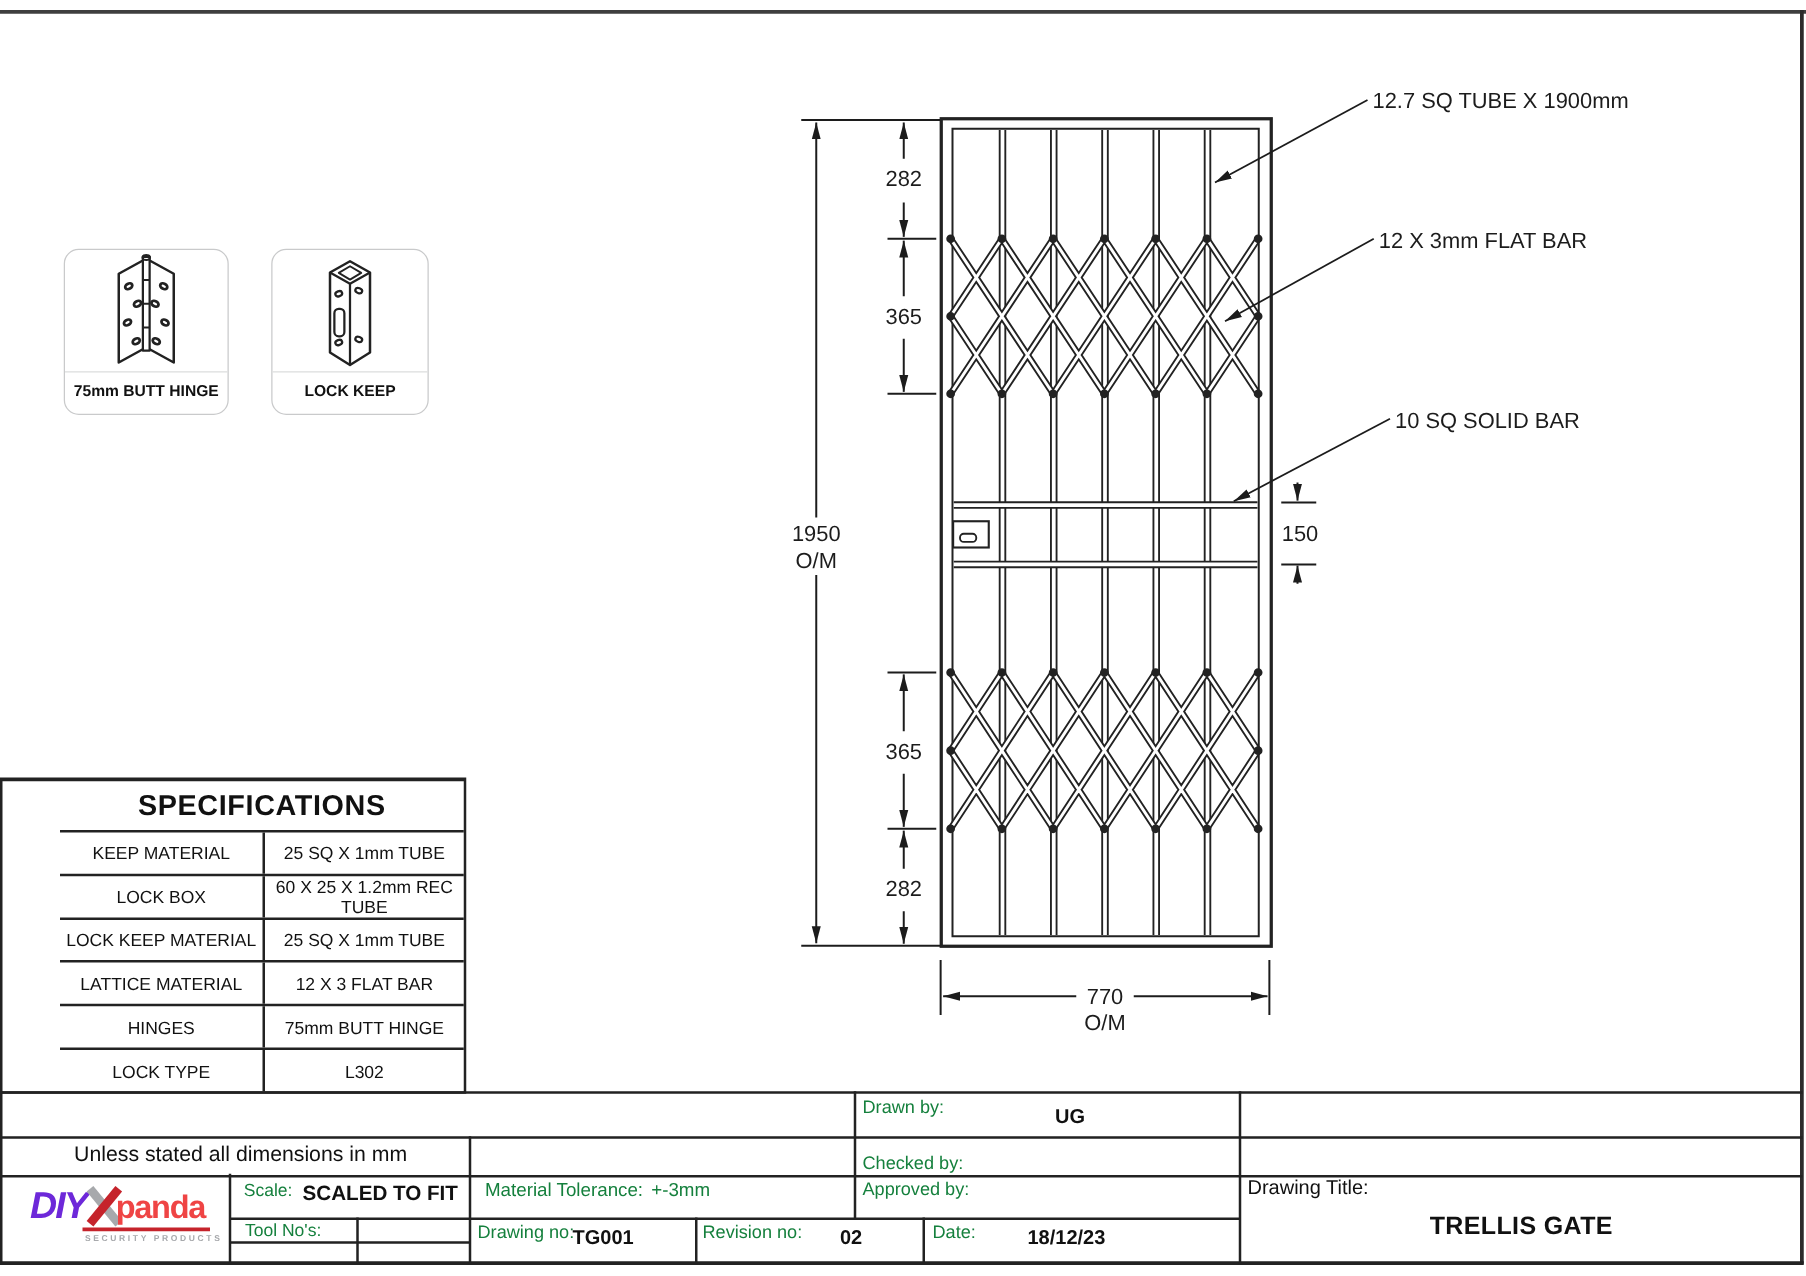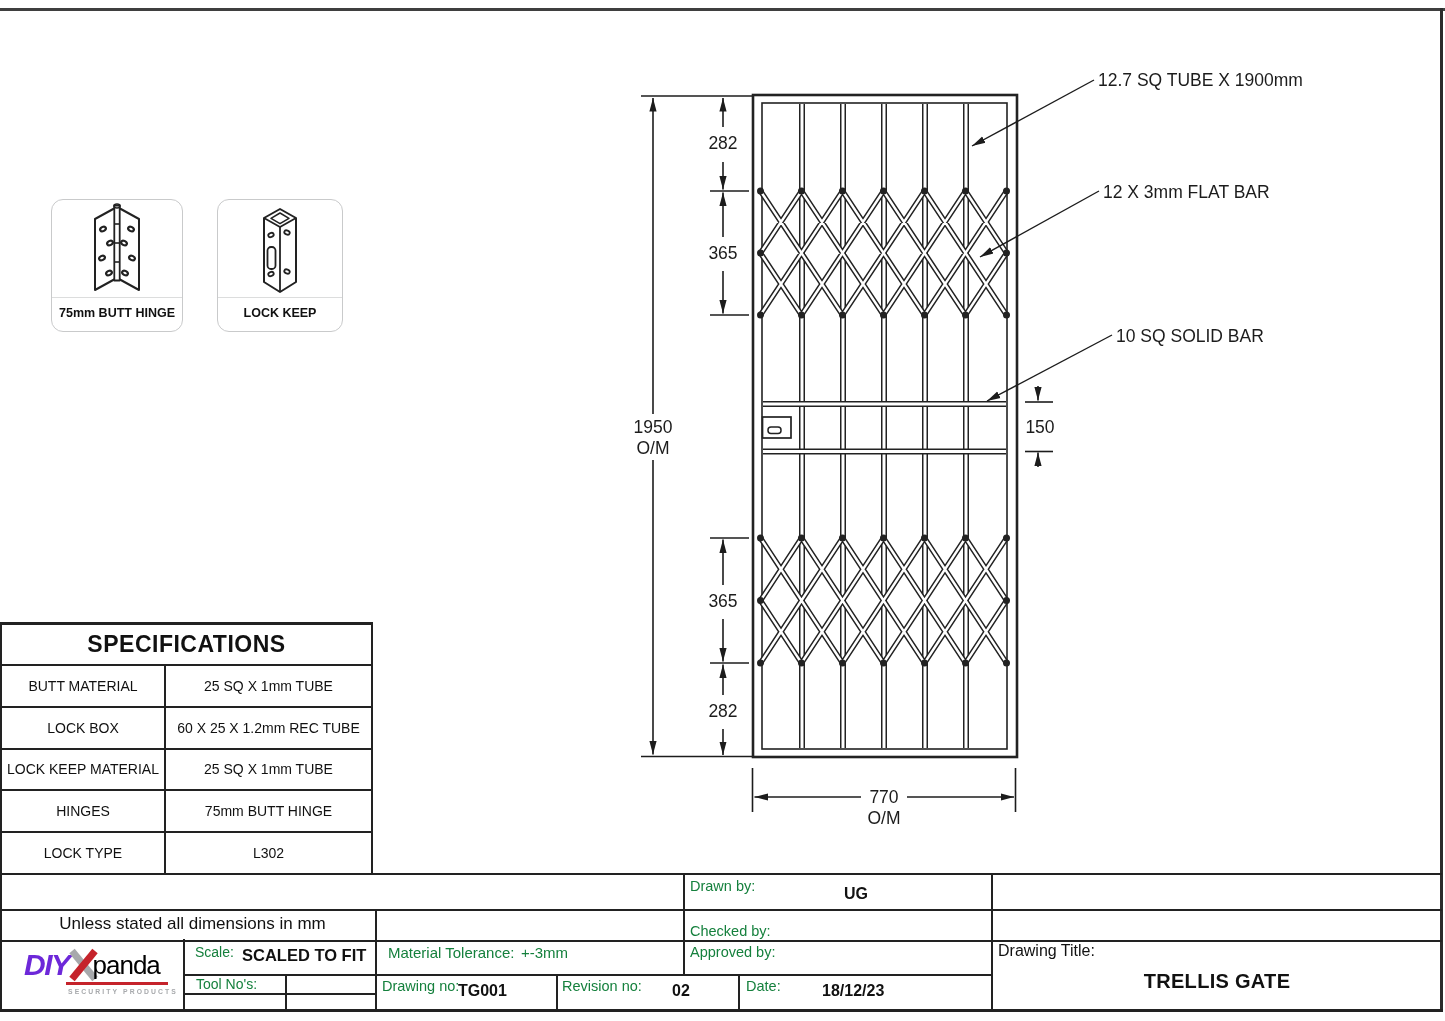--- a/index.html
+++ b/index.html
@@ -12,21 +12,21 @@
   .card{position:absolute;top:199px;height:133px;background:#fff;
         border:1.6px solid #c9cacb;border-radius:12px;box-sizing:border-box;}
   .card-icon-area{position:absolute;top:0;left:0;right:0;bottom:33px;
         display:flex;align-items:center;justify-content:center;}
   .card-label{position:absolute;left:0;right:0;bottom:0;height:33px;
         border-top:1px solid #dcdddd;text-align:center;font-weight:bold;
         font-size:12.5px;line-height:31px;color:#111;}
   
   .spec-table{position:absolute;left:0;top:622px;width:373px;height:253px;
         border:2px solid #222;border-top-width:3px;background:#fff;
-        box-sizing:border-box;display:flex;flex-direction:column;}
+        box-sizing:border-box;display:flex;flex-direction:column;padding-left:46px;}
   .spec-header{height:39px;border-bottom:2px solid #222;font-weight:bold;
         font-size:23px;text-align:center;line-height:38px;letter-spacing:.5px;}
   .spec-row{flex:1;display:flex;border-bottom:2px solid #222;font-size:14px;}
   .spec-row:last-child{border-bottom:none;}
   .spec-label{width:162px;border-right:2px solid #222;display:flex;
         align-items:center;justify-content:center;text-align:center;}
   .spec-value{flex:1;display:flex;align-items:center;justify-content:center;text-align:center;}
   
   .tl{position:absolute;background:#222;}
   .tb-label{position:absolute;font-size:14.5px;color:#15803d;white-space:nowrap;}
@@ -35,21 +35,21 @@
         font-size:17px;}
   .dtitle-label{position:absolute;left:998px;top:942px;font-size:16px;}
   .dtitle{position:absolute;left:992px;top:970px;width:450px;text-align:center;
         font-size:20px;font-weight:bold;letter-spacing:.3px;}
   
   .logo{position:absolute;left:24px;top:947px;width:160px;height:60px;}
   .logo-row{display:flex;align-items:center;height:36px;}
   .logo-diy{color:#6d28d9;font-weight:800;font-style:italic;font-size:30px;
         letter-spacing:-1.5px;line-height:34px;}
   .logo-x{margin-left:-3px;margin-right:-6px;}
-  .logo-panda{color:#000000;font-weight:400;font-size:26px;letter-spacing:-1px;}
+  .logo-panda{color:#ef4444;font-weight:700;font-size:26px;letter-spacing:-1px;}
   .logo-underline{height:3px;background:#c5232b;width:102px;margin-left:42px;margin-top:-1px;}
   .logo-tagline{font-size:6.8px;font-weight:bold;color:#a7a9ac;
         letter-spacing:2.1px;margin-left:44px;margin-top:3px;white-space:nowrap;}
   
   .dim-text{font-family:"Liberation Sans",sans-serif;font-size:17.5px;fill:#1c1c1c;}
   .callout-text{font-family:"Liberation Sans",sans-serif;font-size:17.5px;fill:#1c1c1c;}
 </style>
 </head>
 <body>
 
@@ -179,30 +179,34 @@
   <text class="dim-text" x="884" y="824" text-anchor="middle">O/M</text>
 
   <text class="callout-text" x="1098" y="86">12.7 SQ TUBE X 1900mm</text>
   <text class="callout-text" x="1103" y="198">12 X 3mm FLAT BAR</text>
   <text class="callout-text" x="1116" y="342">10 SQ SOLID BAR</text>
 </svg>
 
 <div class="spec-table">
   <div class="spec-header">SPECIFICATIONS</div>
   <div class="spec-row">
-    <div class="spec-label">BUTT MATERIAL</div>
+    <div class="spec-label">KEEP MATERIAL</div>
     <div class="spec-value">25 SQ X 1mm TUBE</div>
   </div>
   <div class="spec-row">
     <div class="spec-label">LOCK BOX</div>
     <div class="spec-value">60 X 25 X 1.2mm REC TUBE</div>
   </div>
   <div class="spec-row">
     <div class="spec-label">LOCK KEEP MATERIAL</div>
     <div class="spec-value">25 SQ X 1mm TUBE</div>
+  </div>
+  <div class="spec-row">
+    <div class="spec-label">LATTICE MATERIAL</div>
+    <div class="spec-value">12 X 3 FLAT BAR</div>
   </div>
   <div class="spec-row">
     <div class="spec-label">HINGES</div>
     <div class="spec-value">75mm BUTT HINGE</div>
   </div>
   <div class="spec-row">
     <div class="spec-label">LOCK TYPE</div>
     <div class="spec-value">L302</div>
   </div>
 </div>

